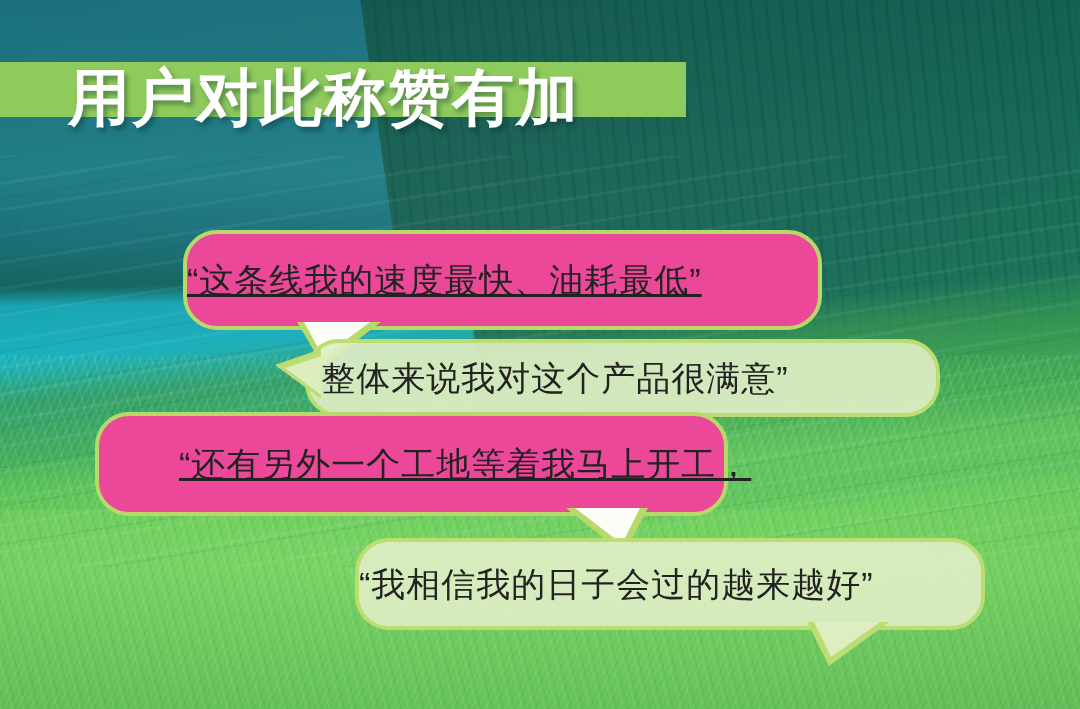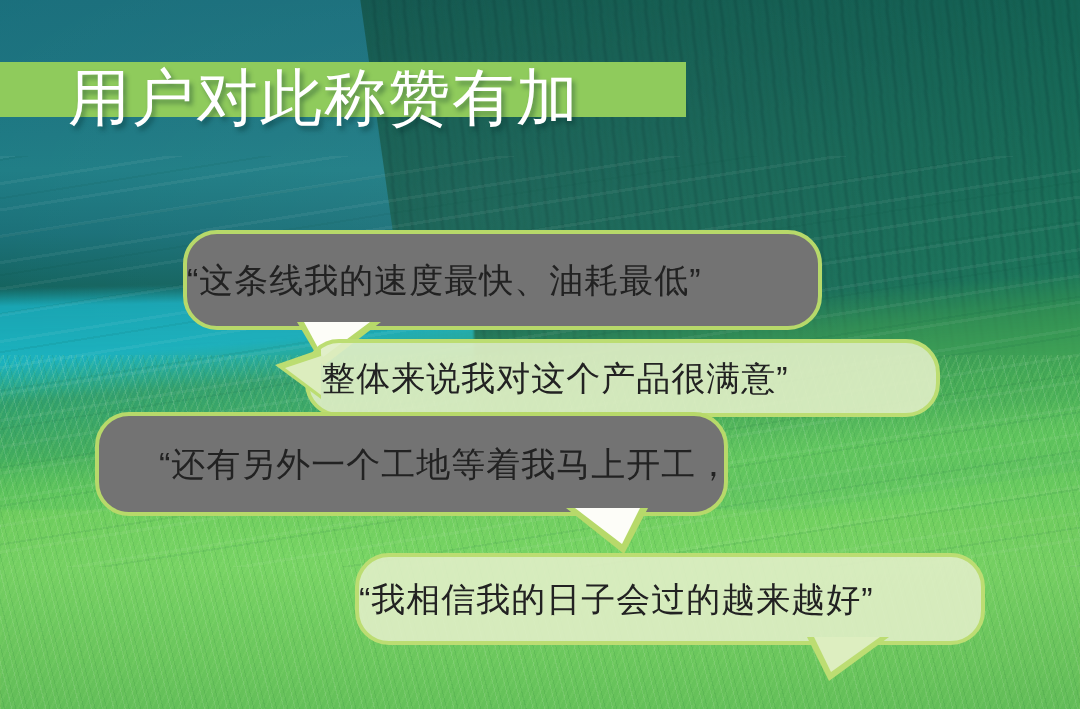--- a/index.html
+++ b/index.html
@@ -185,21 +185,21 @@
     height: 55px;
     background: #8fcb5c;
   }
   .title-text {
     position: relative;
     font-size: 62px;
     line-height: 72px;
     letter-spacing: 2px;
     color: #ffffff;
     white-space: nowrap;
-    font-weight: normal;
+    font-weight: bold;
     text-shadow: 3px 4px 5px rgba(0,40,40,0.40);
     margin: 0;
     padding: 0 0 0 16px;
   }
 
   
   .bubble {
     position: absolute;
     box-sizing: border-box;
     border-radius: 34px;
@@ -207,21 +207,21 @@
     display: flex;
     align-items: center;
     color: #222222;
     font-size: 34px;
     line-height: 52px;
     letter-spacing: 1px;
   }
   .bubble .txt { width: 100%; }
   .bubble .line { display: block; white-space: nowrap; }
 
-  .bubble-white { background: #737373; }
+  .bubble-white { background: #ec4899; text-decoration: underline; }
   .bubble-green { background: rgba(222,238,196,0.92); border-color: #bcdd72; }
 
   
   #bubble-1 { left: 183px; top: 230px; width: 639px; height: 100px;
               justify-content: center; }
   #bubble-1 .tail-shape {
     position: absolute; left: 110px; bottom: -40px;
     width: 0; height: 0;
     border-left: 26px solid transparent;
     border-right: 58px solid transparent;
@@ -248,40 +248,40 @@
   #bubble-2 .tail-inner {
     position: absolute; left: -24px; top: 13px;
     width: 0; height: 0;
     border-top: 12px solid transparent;
     border-bottom: 27px solid transparent;
     border-right: 36px solid rgba(222,238,196,0.92);
   }
 
   
   #bubble-3 { left: 95px; top: 412px; width: 633px; height: 104px;
-              padding: 0 22px; }
+              padding: 0 42px; }
   #bubble-3 .txt { text-align: left; }
   #bubble-3 .line:first-child { padding-left: 38px; }
   #bubble-3 .tail-shape {
     position: absolute; right: 76px; bottom: -42px;
     width: 0; height: 0;
     border-left: 58px solid transparent;
     border-right: 24px solid transparent;
     border-top: 46px solid #b7d96a;
   }
   #bubble-3 .tail-inner {
     position: absolute; right: 84px; bottom: -32px;
     width: 0; height: 0;
     border-left: 47px solid transparent;
     border-right: 18px solid transparent;
     border-top: 36px solid #fdfdf8;
   }
 
   
-  #bubble-4 { left: 355px; top: 553px; width: 630px; height: 92px;
+  #bubble-4 { left: 355px; top: 538px; width: 630px; height: 92px;
               }
   #bubble-4 .tail-shape {
     position: absolute; left: 448px; bottom: -40px;
     width: 0; height: 0;
     border-left: 22px solid transparent;
     border-right: 60px solid transparent;
     border-top: 44px solid #bcdd72;
   }
   #bubble-4 .tail-inner {
     position: absolute; left: 455px; bottom: -31px;

